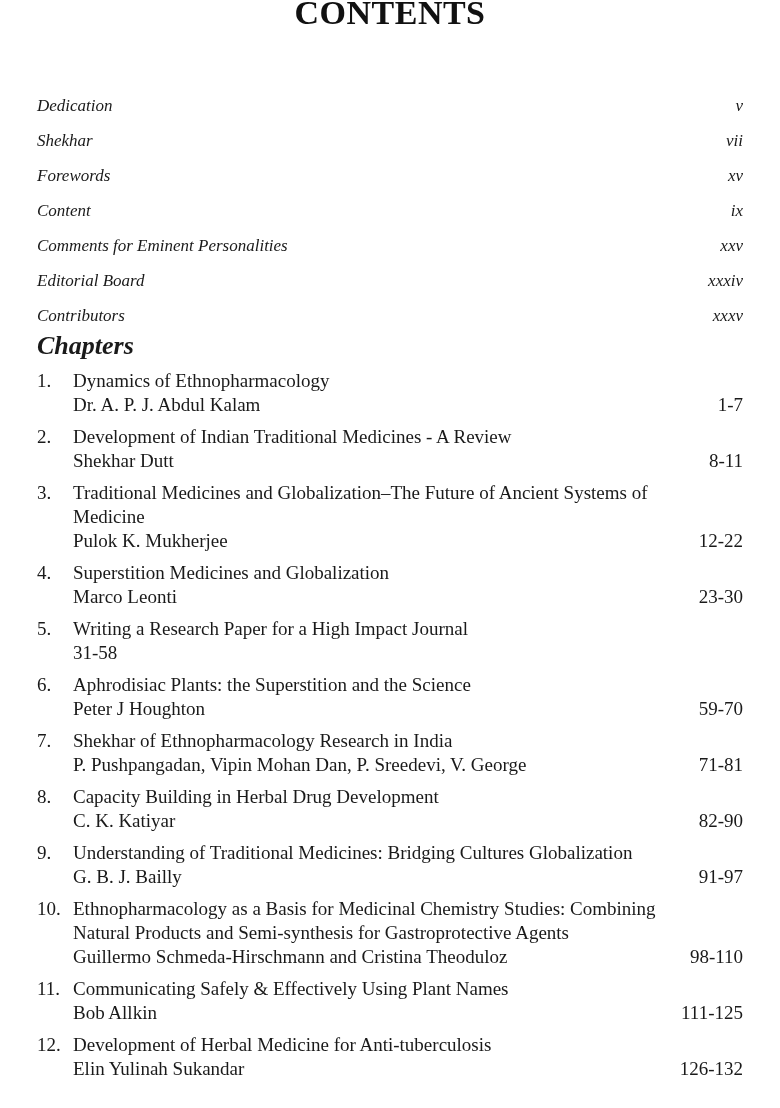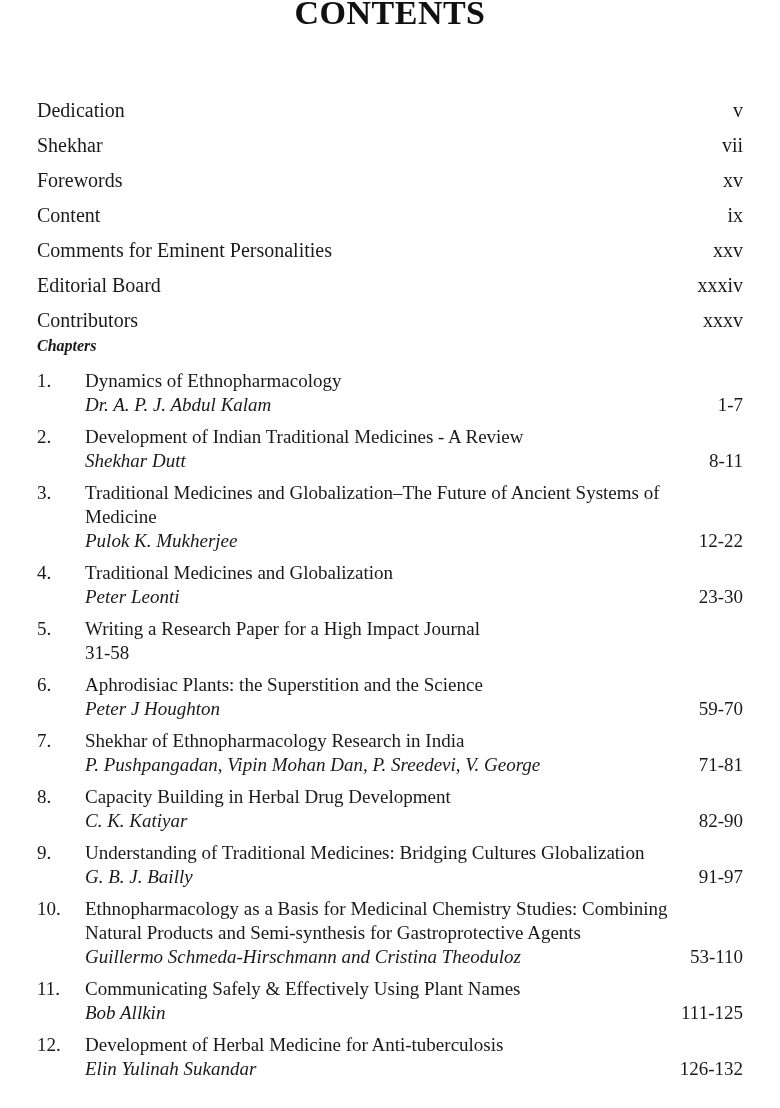--- a/index.html
+++ b/index.html
@@ -7,34 +7,34 @@
     width: 780px; height: 1108px; overflow: hidden; position: relative;
     font-family: "Liberation Serif", "DejaVu Serif", serif;
     color: #1a1a1a;
   }
   .title {
     position: absolute; top: -6px; left: 0; width: 780px; text-align: center;
     font-size: 34px; font-weight: bold; letter-spacing: 0.5px; color: #111;
   }
   .front { position: absolute; left: 37px; top: 88px; width: 706px; }
   .front-row {
-    display: flex; justify-content: space-between; align-items: flex-end;
-    height: 35px; font-size: 20px; line-height: 26px;
+    display: flex; justify-content: space-between; align-items: center;
+    height: 35px; font-size: 17px; line-height: 26px; font-style: italic;
   }
   .section-head {
     position: absolute; left: 37px; top: 333px;
-    font-size: 16px; font-style: italic; font-weight: bold; line-height: 26px;
+    font-size: 26px; font-style: italic; font-weight: bold; line-height: 26px;
   }
   .chapters { position: absolute; left: 37px; top: 369px; width: 706px; }
   .chapter { position: relative; margin-bottom: 8px; font-size: 19px; line-height: 24px; }
   .ch-num { position: absolute; left: 0; top: 0; }
-  .ch-body { margin-left: 48px; padding-right: 70px; }
+  .ch-body { margin-left: 36px; padding-right: 70px; }
   .ch-title { display: block; }
   .ch-author-line { display: flex; justify-content: space-between; align-items: baseline; margin-right: -70px; }
-  .ch-author { font-style: italic; }
+  .ch-author { }
   .ch-pages { text-align: left; }
 </style>
 </head>
 <body>
 
 <div class="title">CONTENTS</div>
 
 <div class="front">
   <div class="front-row">
     <span>Dedication</span>
@@ -95,23 +95,23 @@
       <span class="ch-title">Traditional Medicines and Globalization–The Future of Ancient Systems of Medicine</span>
       <div class="ch-author-line">
         <span class="ch-author">Pulok K. Mukherjee</span>
         <span class="ch-pages">12-22</span>
       </div>
     </div>
   </div>
   <div class="chapter">
     <span class="ch-num">4.</span>
     <div class="ch-body">
-      <span class="ch-title">Traditional Medicines and Globalization</span>
+      <span class="ch-title">Superstition Medicines and Globalization</span>
       <div class="ch-author-line">
-        <span class="ch-author">Peter Leonti</span>
+        <span class="ch-author">Marco Leonti</span>
         <span class="ch-pages">23-30</span>
       </div>
     </div>
   </div>
   <div class="chapter">
     <span class="ch-num">5.</span>
     <div class="ch-body">
       <span class="ch-title">Writing a Research Paper for a High Impact Journal</span>
       <div class="ch-author-line">
         <span class="ch-pages">31-58</span>
@@ -157,21 +157,21 @@
         <span class="ch-pages">91-97</span>
       </div>
     </div>
   </div>
   <div class="chapter">
     <span class="ch-num">10.</span>
     <div class="ch-body">
       <span class="ch-title">Ethnopharmacology as a Basis for Medicinal Chemistry Studies: Combining Natural Products and Semi-synthesis for Gastroprotective Agents</span>
       <div class="ch-author-line">
         <span class="ch-author">Guillermo Schmeda-Hirschmann and Cristina Theoduloz</span>
-        <span class="ch-pages">53-110</span>
+        <span class="ch-pages">98-110</span>
       </div>
     </div>
   </div>
   <div class="chapter">
     <span class="ch-num">11.</span>
     <div class="ch-body">
       <span class="ch-title">Communicating Safely &amp; Effectively Using Plant Names</span>
       <div class="ch-author-line">
         <span class="ch-author">Bob Allkin</span>
         <span class="ch-pages">111-125</span>

